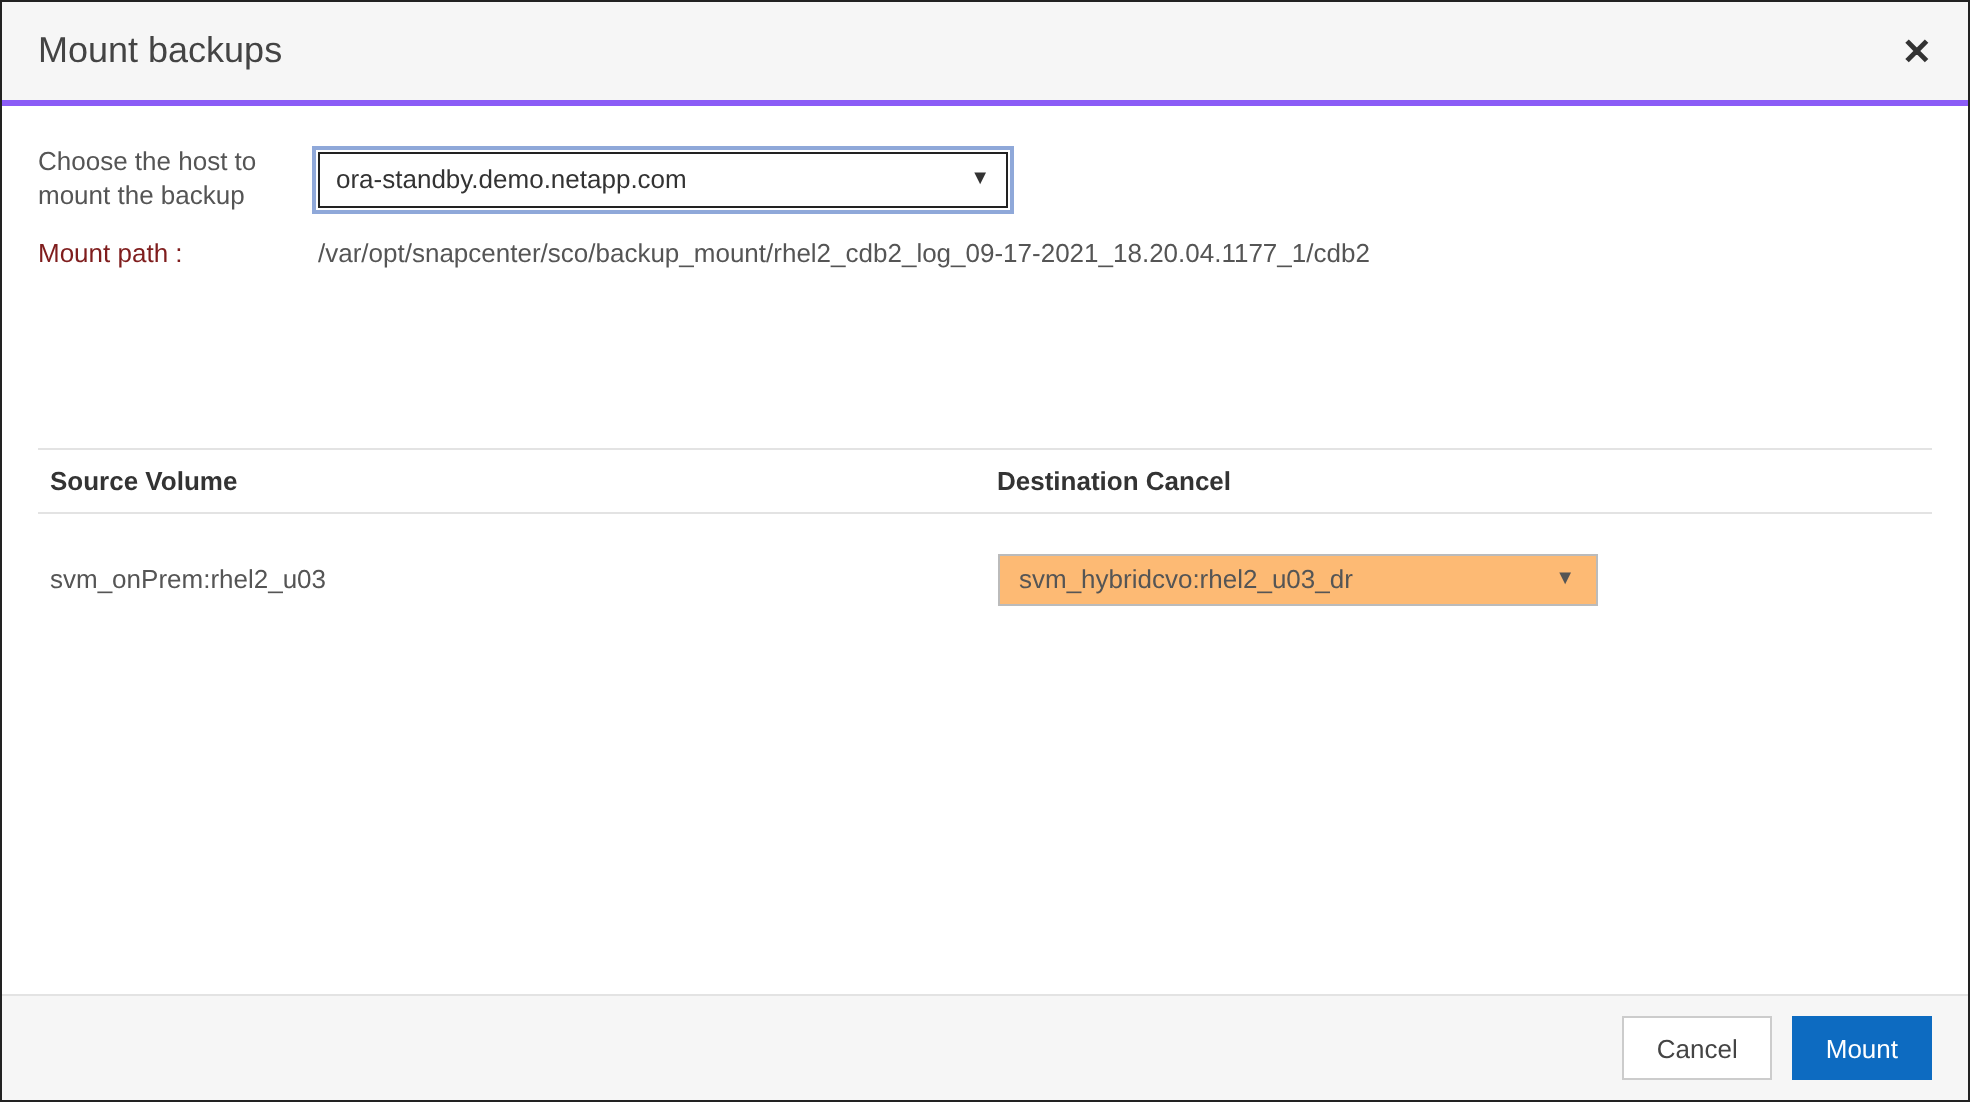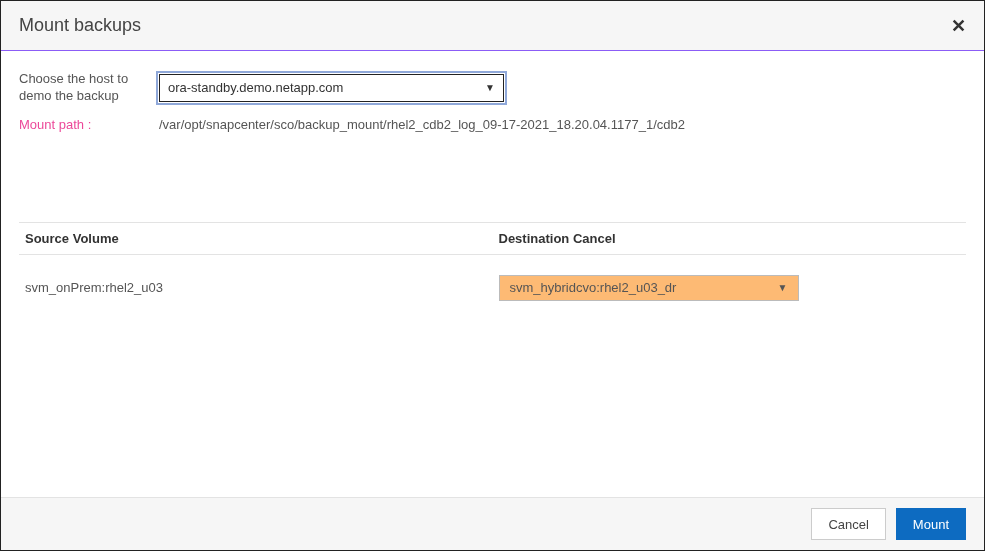--- a/index.html
+++ b/index.html
@@ -6,21 +6,21 @@
   body {
     font-family: "Segoe UI", "Helvetica Neue", Arial, sans-serif;
     background: #fff;
     width: 985px;
     height: 551px;
     position: relative;
     border: 1px solid #222;
   }
   .dialog-header {
     background: #f6f6f6;
-    border-bottom: 1px solid #8b5cf6;
+    border-bottom: 3px solid #8b5cf6;
     padding: 14px 18px 14px 18px;
     display: flex;
     justify-content: space-between;
     align-items: center;
   }
   .dialog-title {
     font-size: 18px;
     color: #444;
     font-weight: 400;
   }
@@ -67,21 +67,21 @@
     font-size: 10px;
     color: #333;
   }
   .row-mountpath {
     display: flex;
     align-items: center;
     margin-bottom: 90px;
   }
   .mountpath-label {
     width: 140px;
-    color: #ec4899;
+    color: #7f1d1d;
     font-size: 13px;
   }
   .mountpath-value {
     color: #555;
     font-size: 13px;
     word-break: break-all;
   }
   .section-heading {
     font-size: 15px;
     color: #3b3b3b;
@@ -160,21 +160,21 @@
 <div class="dialog-header">
   <div class="dialog-title">Mount backups</div>
   <div class="close-x">✕</div>
 </div>
 
 <div class="dialog-body">
 
   <div class="row-host">
     <div class="host-label">
       <span>Choose the host to</span><br>
-      <span>demo the backup</span>
+      <span>mount the backup</span>
     </div>
     <div class="host-select">
       <span>ora-standby.demo.netapp.com</span>
       <span class="caret">▼</span>
     </div>
   </div>
 
   <div class="row-mountpath">
     <div class="mountpath-label">Mount path :</div>
     <div class="mountpath-value">/var/opt/snapcenter/sco/backup_mount/rhel2_cdb2_log_09-17-2021_18.20.04.1177_1/cdb2</div>

